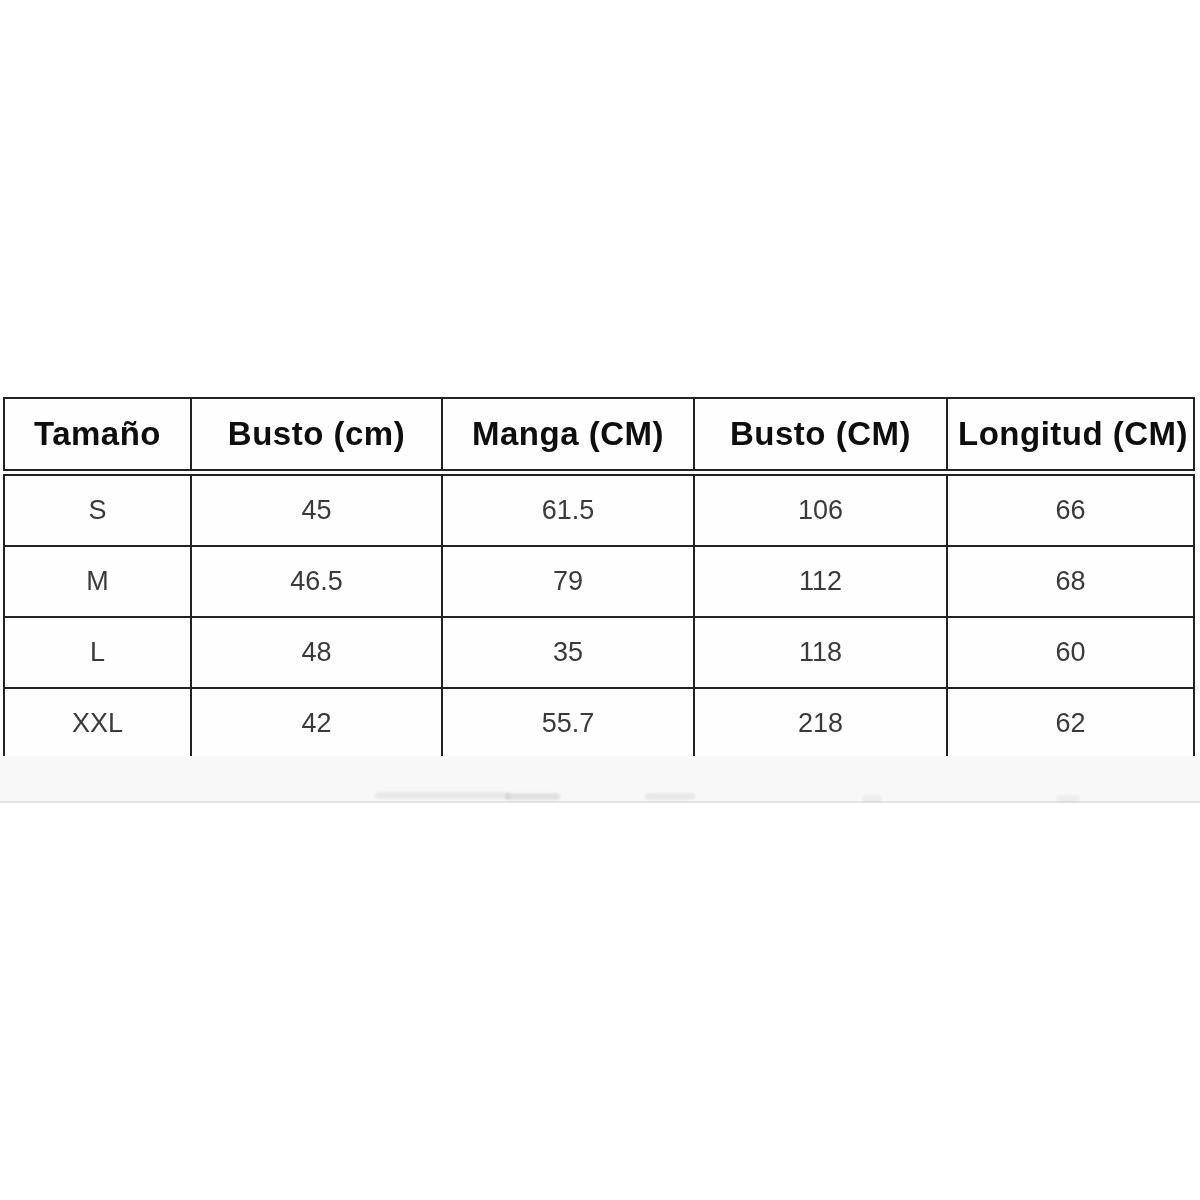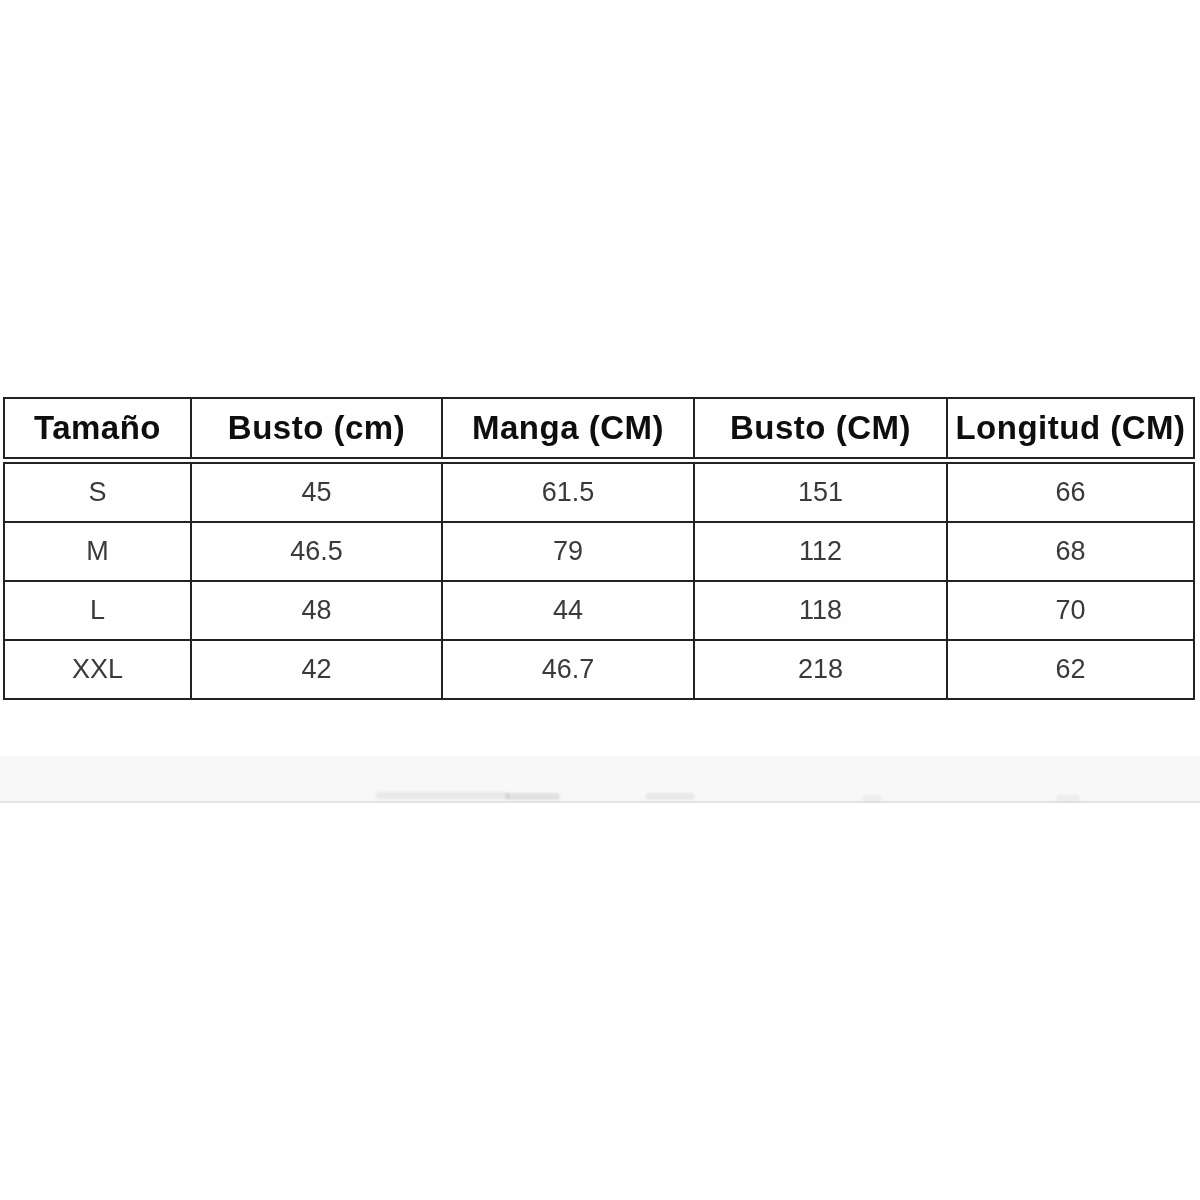--- a/index.html
+++ b/index.html
@@ -18,21 +18,21 @@
     width: 1190px;
     border-collapse: collapse;
     table-layout: fixed;
     background: #fefefe;
   }
   table.size-chart th,
   table.size-chart td {
     border: 2px solid #222222;
     text-align: center;
     vertical-align: middle;
-    padding: 4px;
+    padding: 10px;
     overflow: hidden;
     white-space: nowrap;
   }
   table.size-chart th {
     height: 50px;
     font-size: 33px;
     font-weight: 700;
     color: #0e0e0e;
     letter-spacing: 0.5px;
     border-bottom: 7px double #222222;
@@ -89,41 +89,41 @@
         <th class="hdr-italic">Manga (CM)</th>
         <th class="hdr-italic">Busto (CM)</th>
         <th class="hdr-italic">Longitud (CM)</th>
       </tr>
     </thead>
     <tbody>
       <tr>
         <td>S</td>
         <td>45</td>
         <td>61.5</td>
-        <td>151</td>
+        <td>106</td>
         <td>66</td>
       </tr>
       <tr>
         <td>M</td>
         <td>46.5</td>
         <td>79</td>
         <td>112</td>
         <td>68</td>
       </tr>
       <tr>
         <td>L</td>
         <td>48</td>
-        <td>44</td>
+        <td>35</td>
         <td>118</td>
-        <td>70</td>
+        <td>60</td>
       </tr>
       <tr>
         <td>XXL</td>
         <td>42</td>
-        <td>46.7</td>
+        <td>55.7</td>
         <td>218</td>
         <td>62</td>
       </tr>
     </tbody>
   </table>
 
   <div class="below-strip"></div>
   <div class="smudge s1"></div>
   <div class="smudge s2"></div>
   <div class="smudge s3"></div>

